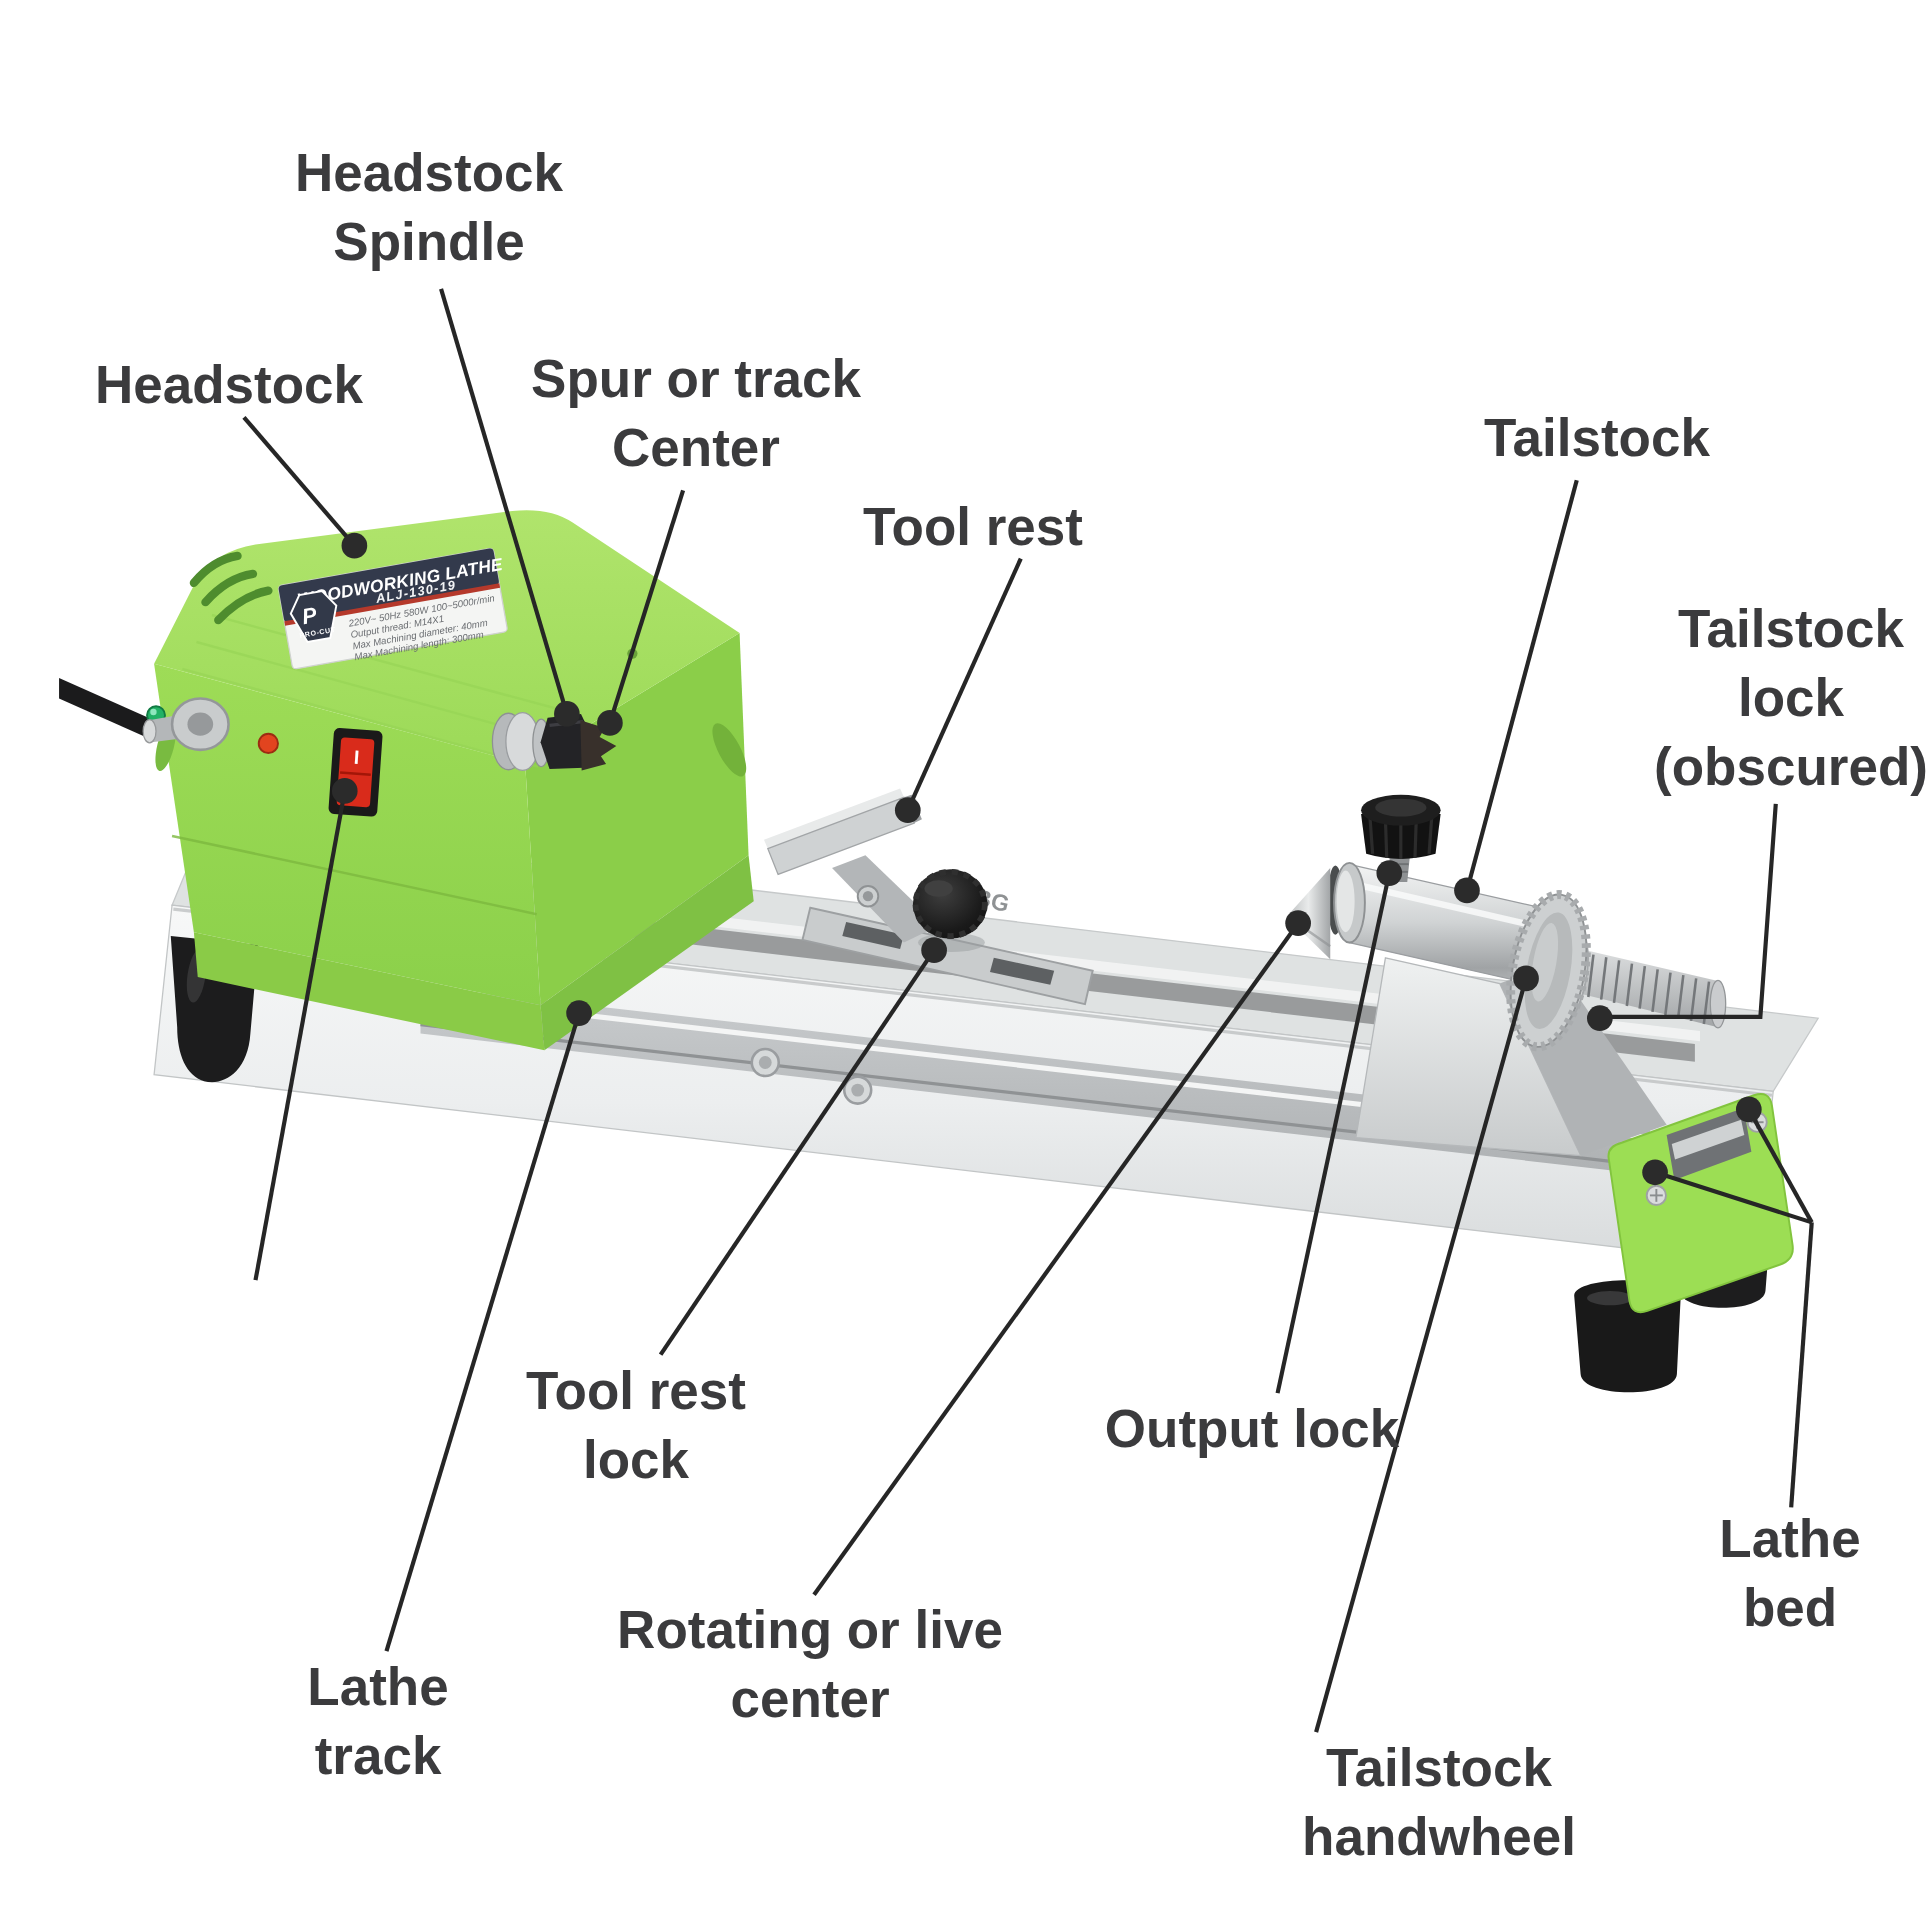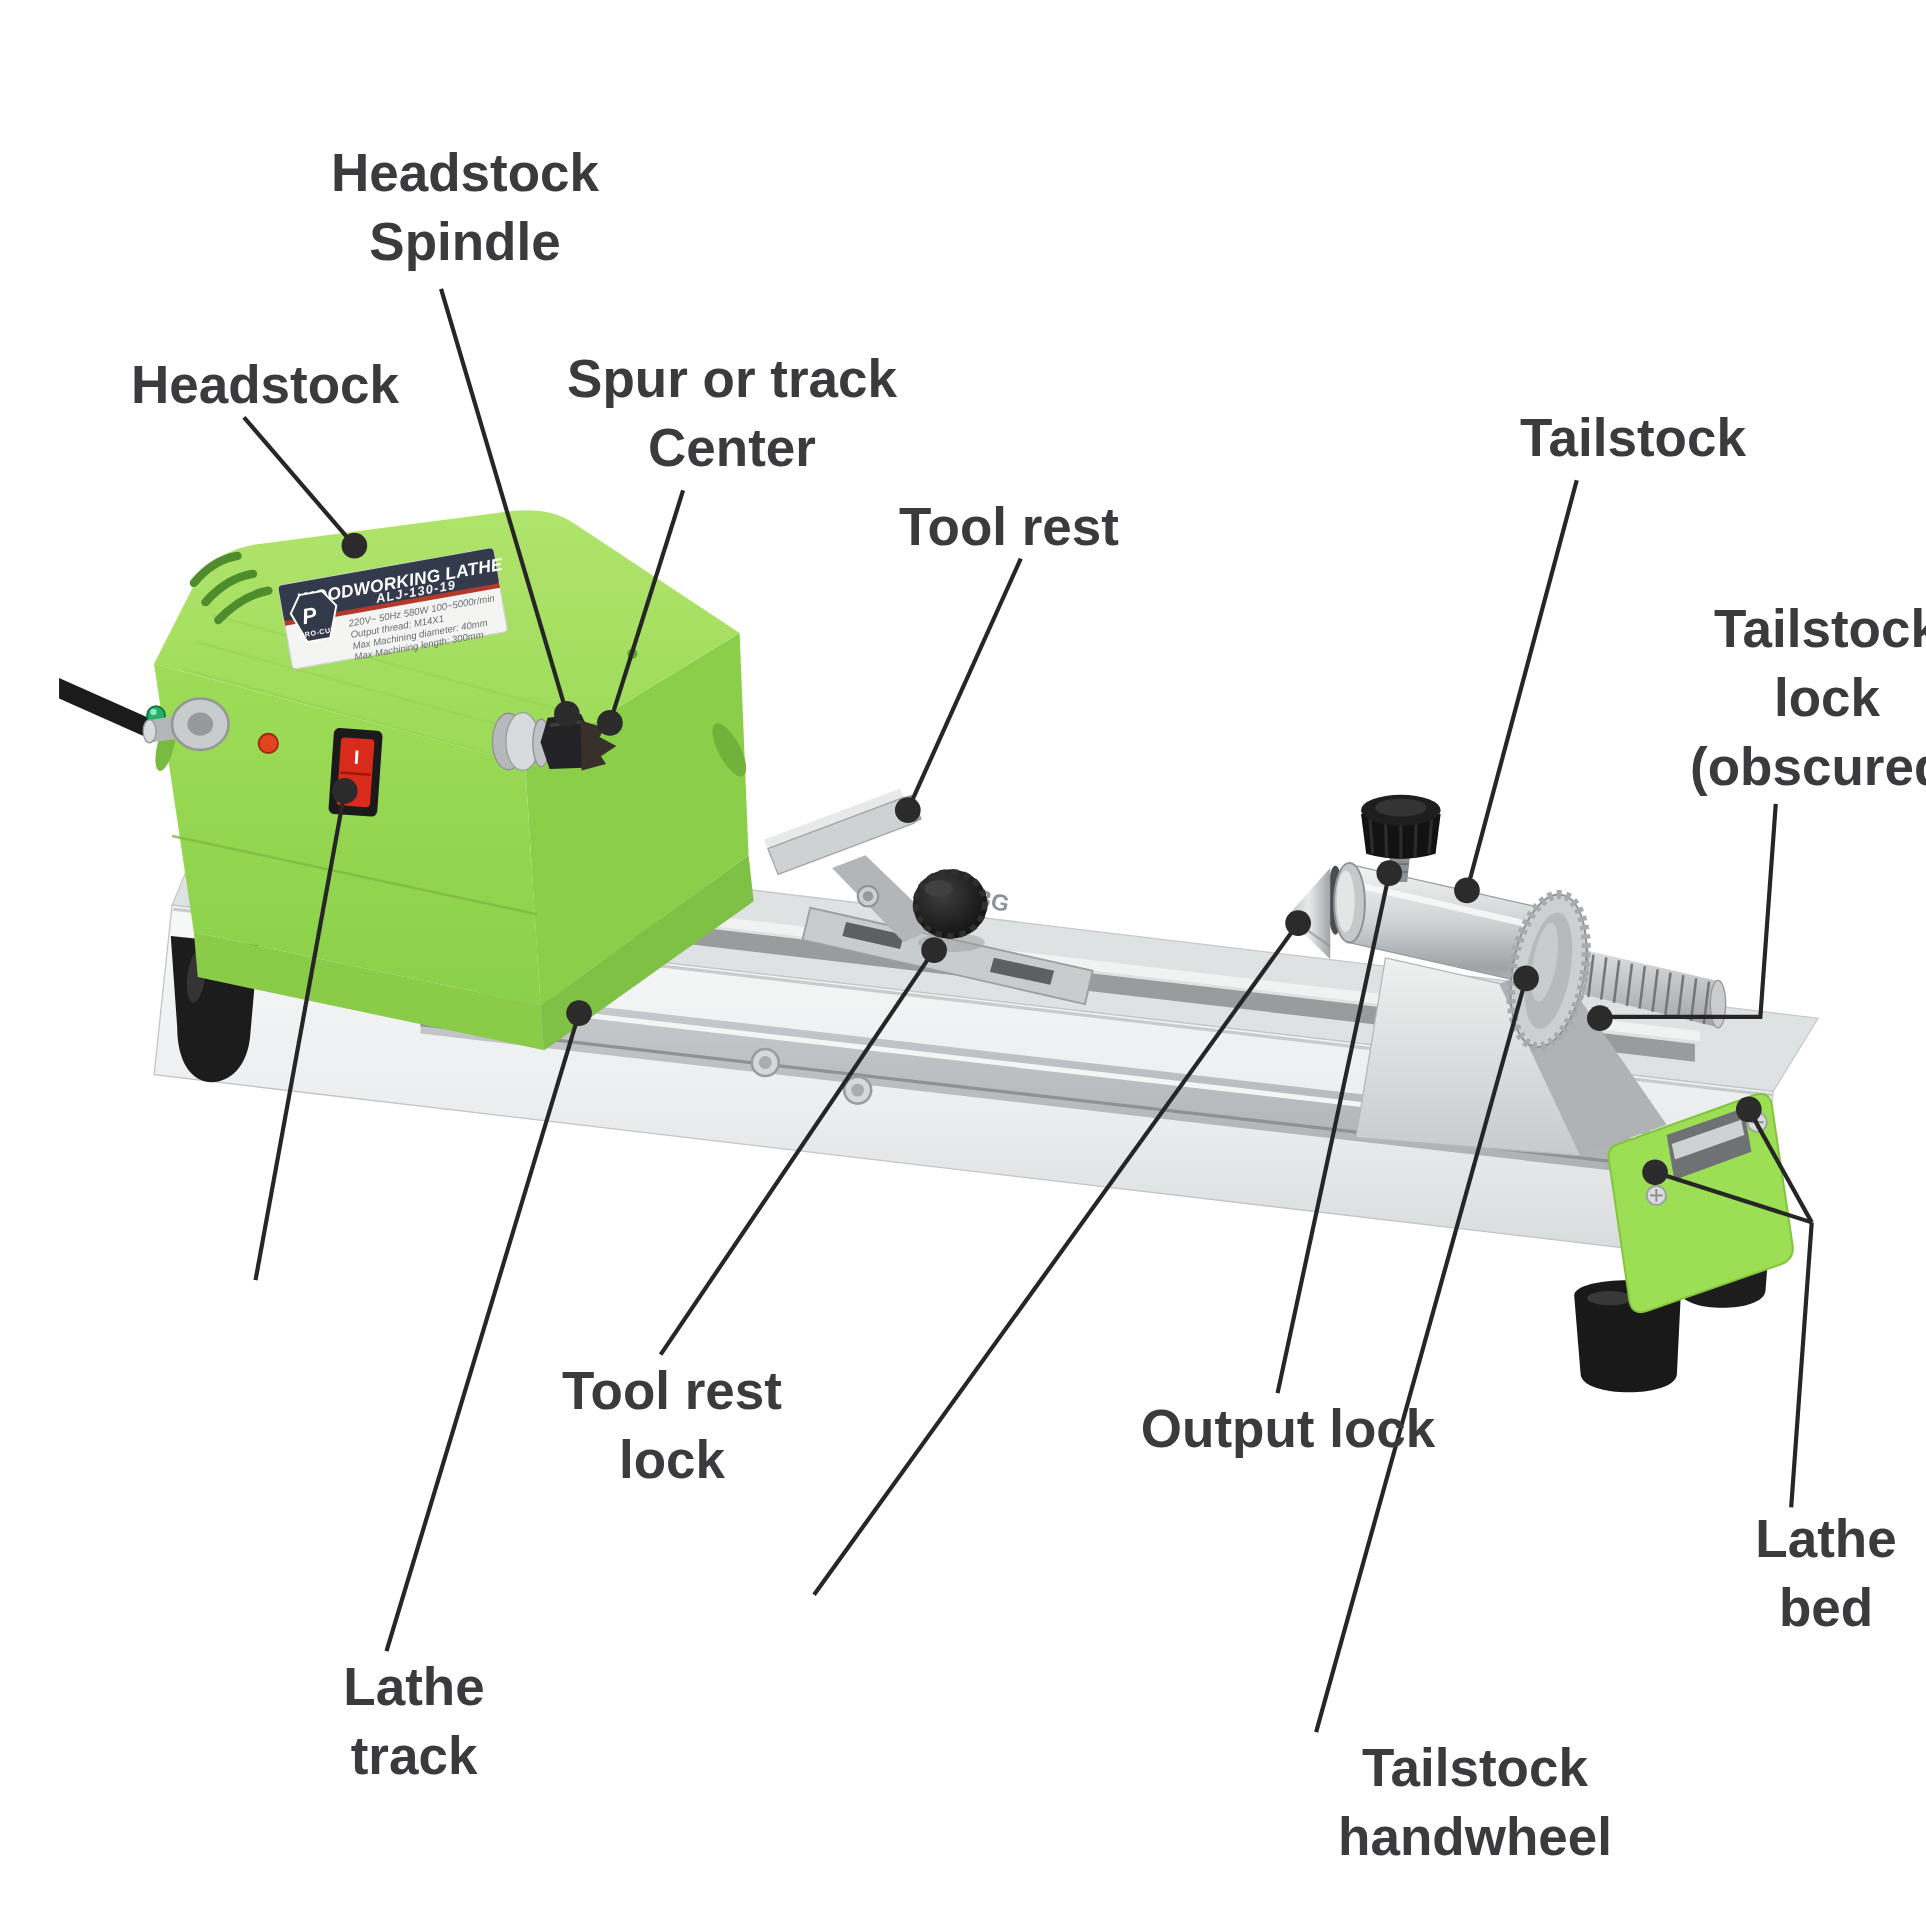--- a/index.html
+++ b/index.html
@@ -1,19 +1,19 @@
 <!DOCTYPE html>
 <html style="font-size:10.3px"><head>
 <meta charset="utf-8">
 <style>
   html,body{margin:0;padding:0;background:#ffffff;}
   body{width:1926px;height:1926px;position:relative;font-family:"Liberation Sans",sans-serif;}
   .stage{position:absolute;inset:0;width:1926px;height:1926px;background:#ffffff;overflow:hidden;}
   .stage svg{position:absolute;left:0;top:0;width:1926px;height:1926px;}
-  .labels-layer{position:absolute;inset:0;margin-left:36px;}
+  .labels-layer{position:absolute;inset:0;}
   .lbl{
     position:absolute;
     transform:translateX(-50%);
     text-align:center;
     font-weight:700;
     font-size:53px;
     line-height:1.3;
     color:#3b3b3d;
     white-space:pre-line;
     letter-spacing:0px;
@@ -341,20 +341,22 @@
 Center</div>
   <div class="lbl" style="left:973px; top:493px;">Tool rest</div>
   <div class="lbl" style="left:1597px; top:404px;">Tailstock</div>
   <div class="lbl" style="left:1791px; top:595px;">Tailstock
 lock
 (obscured)</div>
   <div class="lbl" style="left:636px;  top:1357px;">Tool rest
 lock</div>
   <div class="lbl" style="left:378px;  top:1653px;">Lathe
 track</div>
+  <div class="lbl" style="left:810px; top:1596px;">Rotating or live
+center</div>
   <div class="lbl" style="left:1252px; top:1395px;">Output lock</div>
   <div class="lbl" style="left:1439px; top:1734px;">Tailstock
 handwheel</div>
   <div class="lbl" style="left:1790px; top:1505px;">Lathe
 bed</div>
 </div>
 
 </div>
 
 

